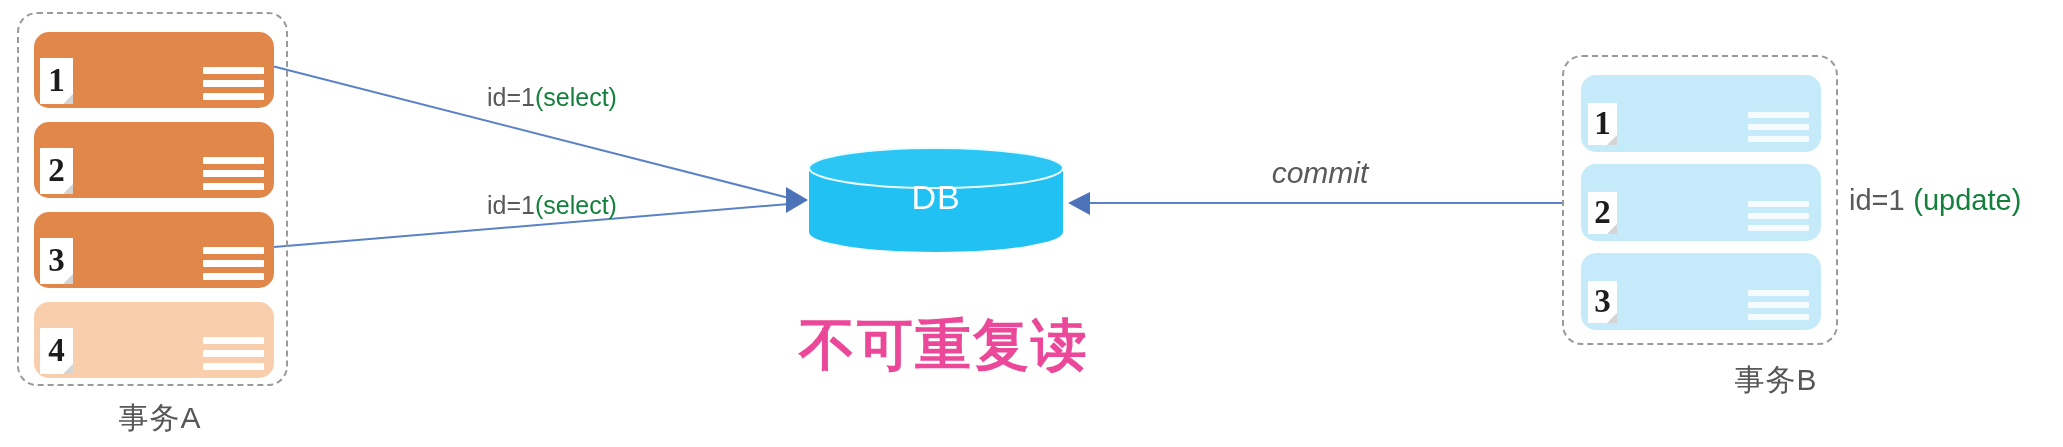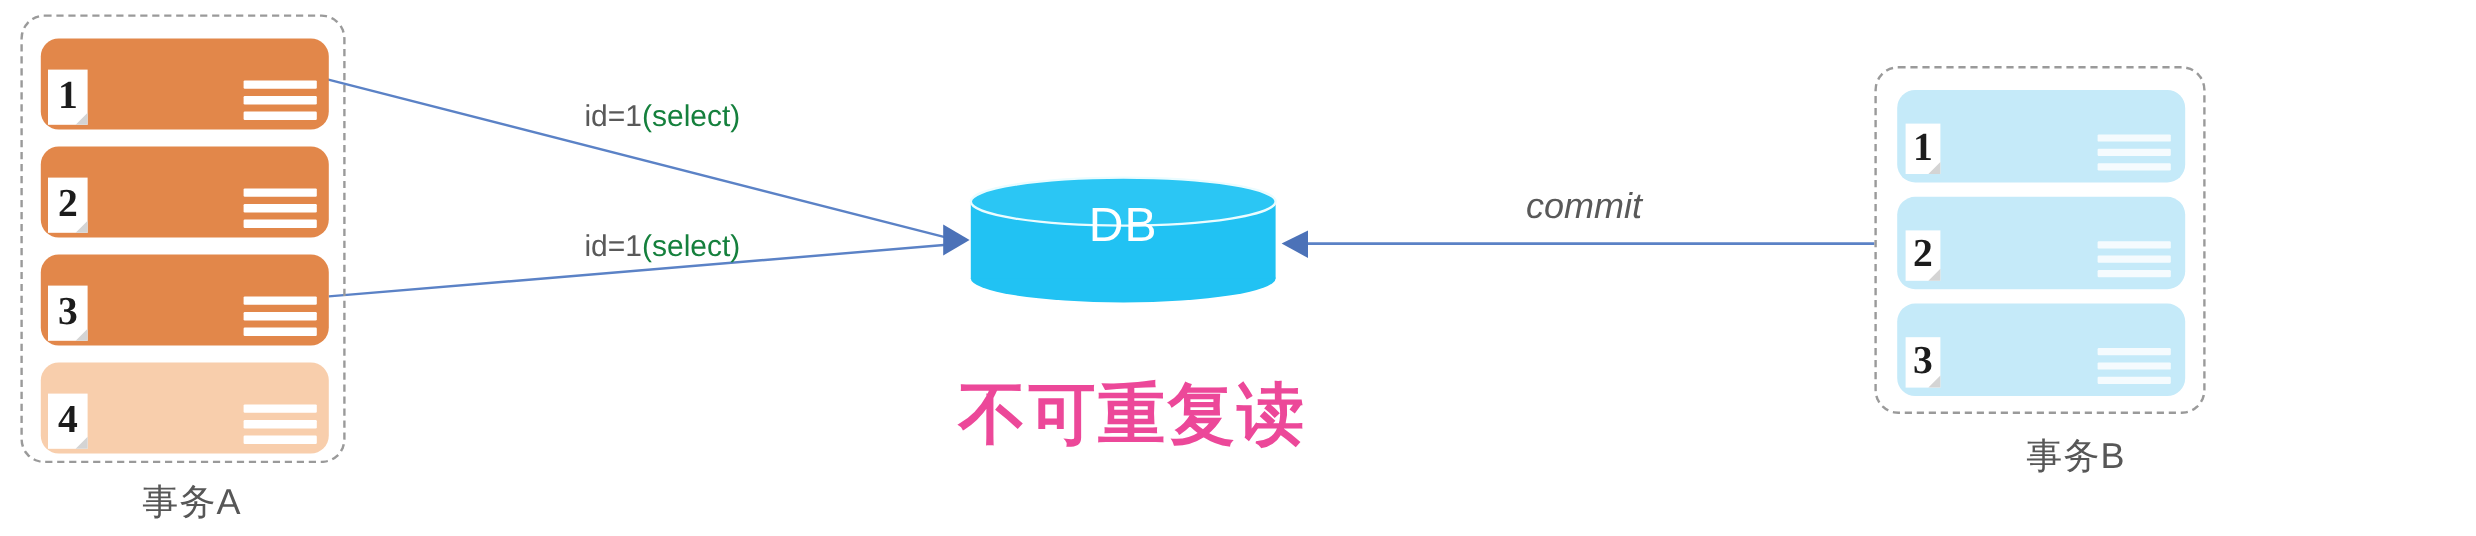--- a/index.html
+++ b/index.html
@@ -38,35 +38,35 @@
   .bars{position:absolute;right:10px;bottom:8px;display:flex;flex-direction:column;gap:6px;}
   .bars i{display:block;width:61px;height:7px;background:#ffffff;border-radius:1px;}
   .txn-b .bars{right:12px;bottom:10px;}
   .txn-b .bars i{background:rgba(255,255,255,0.82);height:6px;}
   
   .txn-label{
     position:absolute;color:#575757;font-size:30px;letter-spacing:1px;
     transform:translateX(-50%);white-space:nowrap;
   }
   .lbl-a{left:160px;top:398px;}
-  .lbl-b{left:1730px;top:360px;}
+  .lbl-b{left:1776px;top:360px;}
   .arrow-label{position:absolute;font-size:25px;color:#595959;white-space:nowrap;}
   .arrow-label .red{color:#15803d;}
   .lbl-select1{left:487px;top:83px;}
   .lbl-select2{left:487px;top:191px;}
   .lbl-commit{left:1320px;top:156px;transform:translateX(-50%);font-size:30px;font-style:italic;}
   .lbl-update{left:1849px;top:184px;font-size:29px;}
   .lbl-update .red{margin-left:0.3em;}
   .diagram-title{
     position:absolute;left:944px;top:308px;transform:translateX(-50%);
     color:#ec4899;font-size:56px;font-weight:600;letter-spacing:2px;white-space:nowrap;
   }
   .db-label{
-    position:absolute;left:809px;top:168px;width:254px;text-align:center;
-    color:#ffffff;font-size:40px;line-height:1;letter-spacing:1px;
+    position:absolute;left:809px;top:180px;width:254px;text-align:center;
+    color:#ffffff;font-size:34px;line-height:1;letter-spacing:1px;
   }
   
   .wires{position:absolute;left:0;top:0;width:2063px;height:447px;pointer-events:none;}
 </style>
 </head>
 <body>
 
 <div class="canvas">
 
   <svg class="wires" viewBox="0 0 2063 447">
@@ -165,16 +165,19 @@
   </div>
   <div class="txn-label lbl-b">事务B</div>
 
   <div class="arrow-label lbl-select1">
     <span>id=1</span><span class="red">(select)</span>
   </div>
   <div class="arrow-label lbl-select2">
     <span>id=1</span><span class="red">(select)</span>
   </div>
   <div class="arrow-label lbl-commit">commit</div>
+  <div class="arrow-label lbl-update">
+    <span>id=1</span><span class="red">(update)</span>
+  </div>
 
   <div class="diagram-title">不可重复读</div>
 
 </div>
 
 </body></html>

